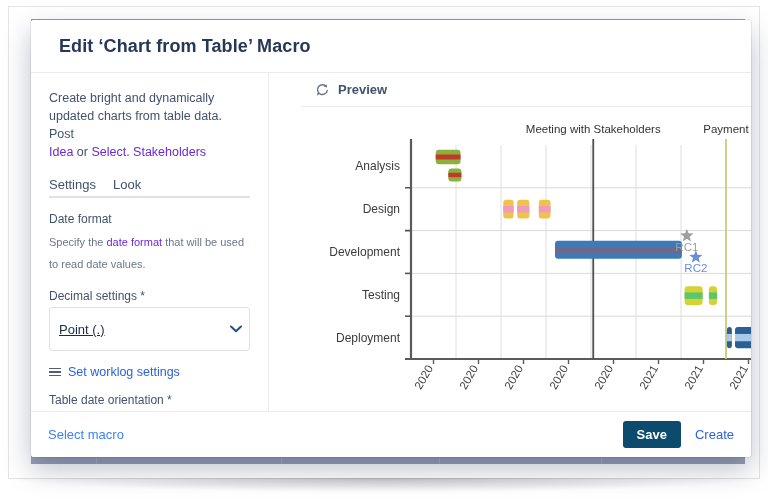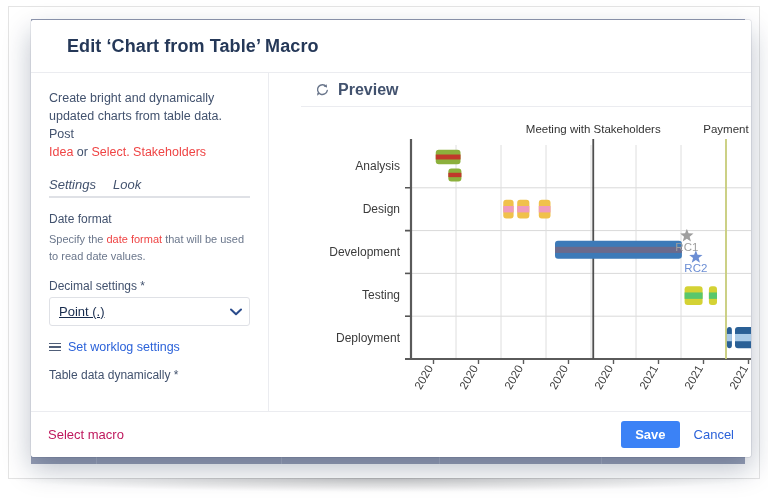--- a/index.html
+++ b/index.html
@@ -69,21 +69,21 @@
     background: #ffffff;
     border-radius: 3px;
     box-shadow: 0 0 0 1px rgba(9,30,66,.08), 0 12px 28px rgba(9,30,66,.28);
     display: flex; flex-direction: column;
     overflow: hidden;
   }
   #modal-header {
     height: 52px;
     flex: 0 0 52px;
     display: flex; align-items: center;
-    padding: 0 36px;
+    padding: 0 28px;
     background: #fff;
   }
   #modal-title {
     font-size: 18px; font-weight: 700; color: #253858;
     letter-spacing: .1px;
   }
   #modal-body {
     flex: 1 1 auto;
     display: flex;
     border-top: 1px solid #ebecf0;
@@ -96,33 +96,33 @@
     width: 238px;
     flex: 0 0 238px;
     padding: 16px 18px 0 18px;
     border-right: 1px solid #ebecf0;
     overflow: hidden;
     background: #fff;
   }
   #intro {
     font-size: 12.5px; line-height: 18px; color: #42526e;
   }
-  .lnk { color: #ef4444; cursor: pointer; }
+  .lnk { color: #6d28d9; cursor: pointer; }
 
   #tabs {
     display: flex; gap: 17px;
     margin-top: 14px;
     border-bottom: 2px solid #dfe1e6;
     position: relative;
   }
   .tab {
     font-size: 13px; color: #42526e;
     padding-bottom: 6px;
     cursor: pointer;
-    position: relative; top: 2px; font-style: italic;
+    position: relative; top: 2px;
   }
   .tab.active { color: #2b62d9; font-weight: 600; }
   .tab.active::after {
     content: ""; position: absolute;
     left: 0; right: 0; bottom: -2px; height: 2px;
     background: #2b62d9;
   }
 
   .field-label {
     font-size: 12px; color: #42526e;
@@ -130,26 +130,26 @@
   }
   .text-input {
     width: 100%; height: 28px;
     border: 2px solid #2b62d9; border-radius: 3px;
     font-size: 13px; color: #172b4d;
     padding: 0 7px;
     outline: none; background: #fff;
     font-family: "Liberation Sans", sans-serif;
   }
   .hint {
-    font-size: 11px; line-height: 17px; color: #6b778c;
+    font-size: 11px; line-height: 22px; color: #6b778c;
     margin-top: 5px;
   }
   .select-wrap { position: relative; width: 100%; }
   .select-box {
-    width: 100%; height: 29px;
+    width: 100%; height: 44px;
     border: 1px solid #dfe1e6; border-radius: 3px;
     background: #fff;
     font-size: 13px; color: #172b4d;
     display: flex; align-items: center;
     padding: 0 8px 0 9px;
     cursor: pointer;
     text-decoration: underline;
   }
   .chev {
     position: absolute; right: 8px; top: 50%;
@@ -172,41 +172,41 @@
     display: flex; flex-direction: column;
     min-width: 0; background: #fff;
   }
   #preview-header {
     height: 34px; flex: 0 0 34px;
     display: flex; align-items: center; gap: 9px;
     padding: 0 14px;
     border-bottom: 1px solid #ebecf0;
   }
   #preview-label {
-    font-size: 16px; font-weight: 700; color: #42526e;
+    font-size: 13px; font-weight: 700; color: #42526e;
   }
   #chart-area {
     flex: 1 1 auto; position: relative; overflow: hidden;
   }
   #chart-svg { position: absolute; left: 0; top: 0; }
 
   
   #modal-footer {
     height: 46px; flex: 0 0 46px;
     display: flex; align-items: center; justify-content: space-between;
     padding: 0 17px;
     border-top: 1px solid #ebecf0;
     background: #fff;
   }
   #select-macro {
-    font-size: 13px; color: #be185d; cursor: pointer;
+    font-size: 13px; color: #3b82f6; cursor: pointer;
   }
   .footer-right { display: flex; align-items: center; gap: 14px; }
   #save-btn {
-    background: #3b82f6; color: #fff;
+    background: #0c4a6e; color: #fff;
     border: none; border-radius: 3px;
     font-size: 13px; font-weight: 600;
     padding: 6px 14px; cursor: pointer;
     font-family: "Liberation Sans", sans-serif;
   }
   #cancel-btn {
     background: none; border: none;
     color: #2b62d9; font-size: 13px; cursor: pointer;
     font-family: "Liberation Sans", sans-serif;
   }
@@ -281,21 +281,21 @@
 
       <div class="worklog-row">
         <span class="burger">
           <span></span>
             <span></span>
             <span></span>
         </span>
         <span>Set worklog settings</span>
       </div>
 
-      <div class="field-label">Table data dynamically *</div>
+      <div class="field-label">Table date orientation *</div>
       
       
     </div>
 
     <div id="right-panel">
       <div id="preview-header">
         <svg width="14" height="14" viewBox="0 0 16 16">
           <path d="M13 4.2 A5.6 5.6 0 1 0 14 8.6" fill="none" stroke="#6b778c" stroke-width="1.6" stroke-linecap="round"></path>
           <path d="M13.6 1.4 L13.3 4.8 L9.9 4.4 Z" fill="#6b778c"></path>
           <path d="M2.4 14.6 L2.7 11.2 L6.1 11.6 Z" fill="#6b778c"></path>
@@ -374,16 +374,16 @@
             <text x="447.5" y="261" font-size="11.5" fill="#3b3b3b" text-anchor="end" transform="rotate(-60 447.5 261)" font-family="&quot;Liberation Sans&quot;, sans-serif">2021</text>
           </svg>
       </div>
     </div>
   </div>
 
   <div id="modal-footer">
     <div id="select-macro">Select macro</div>
     <div class="footer-right">
       <button id="save-btn">Save</button>
-      <button id="cancel-btn">Cancel</button>
+      <button id="cancel-btn">Create</button>
     </div>
   </div>
 </div>
 
 </body></html>

